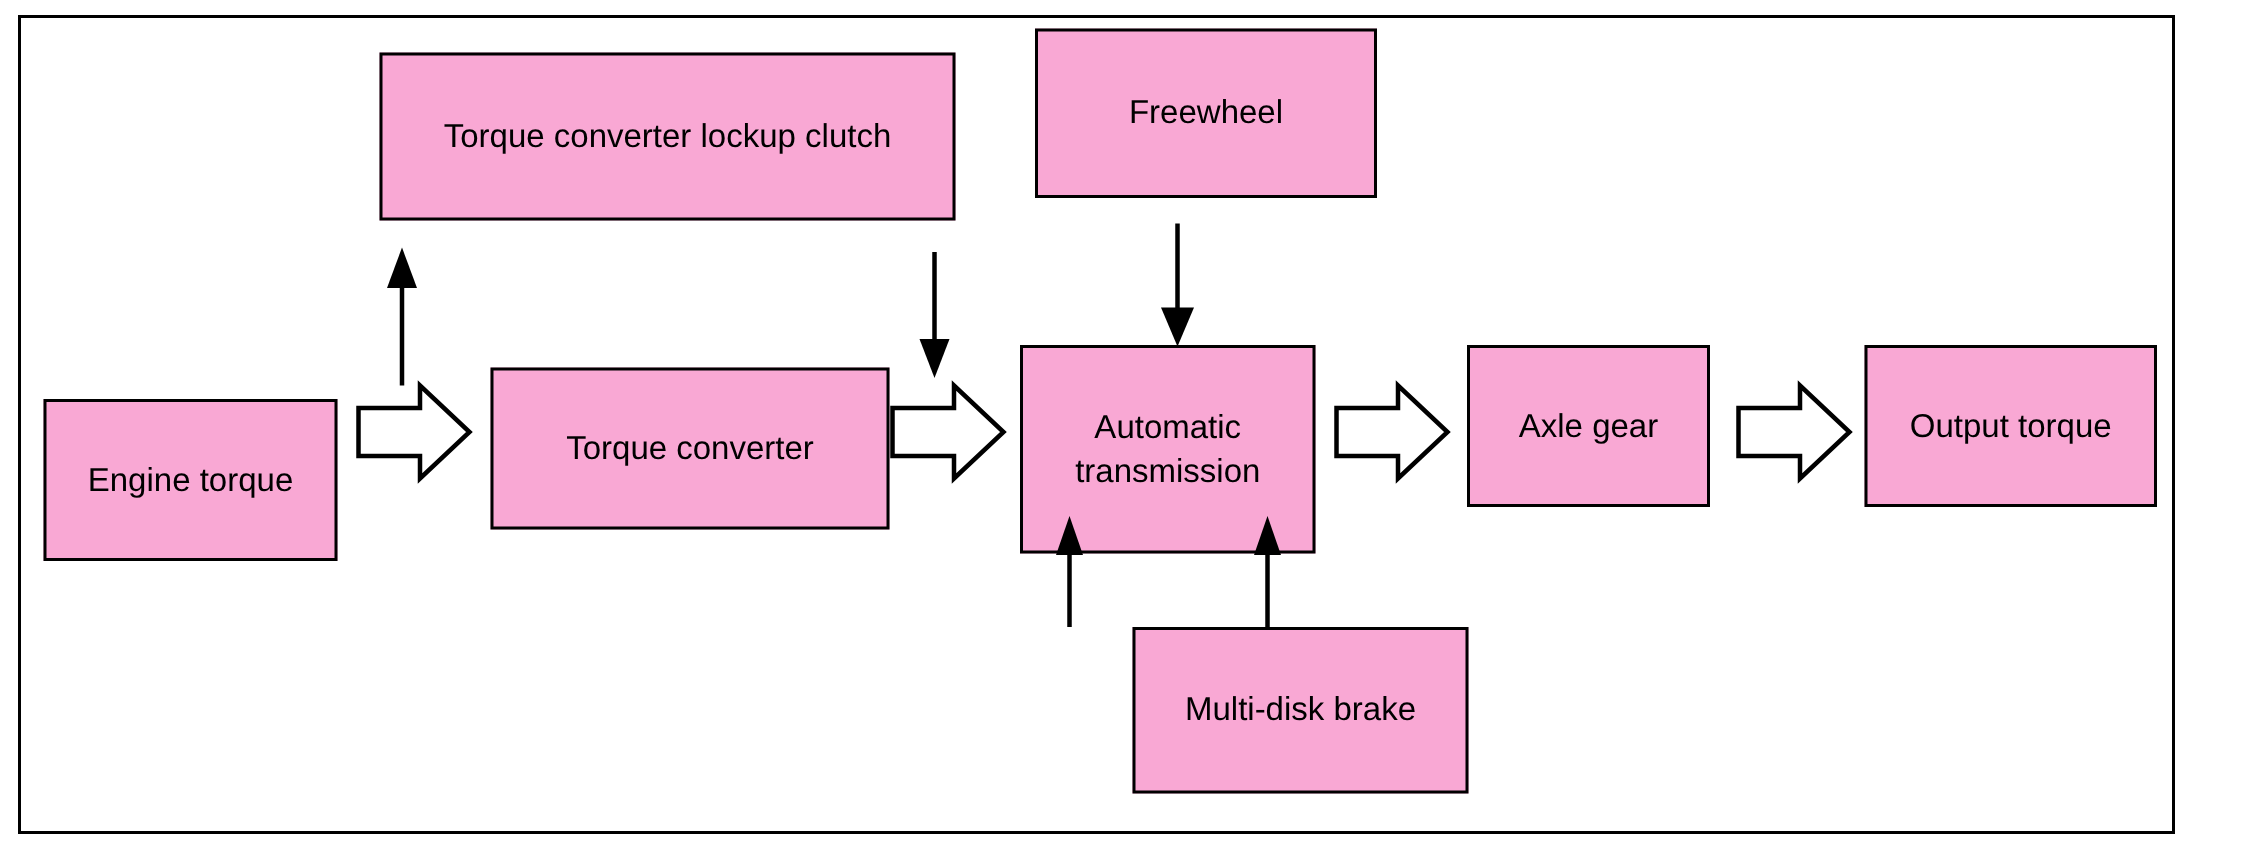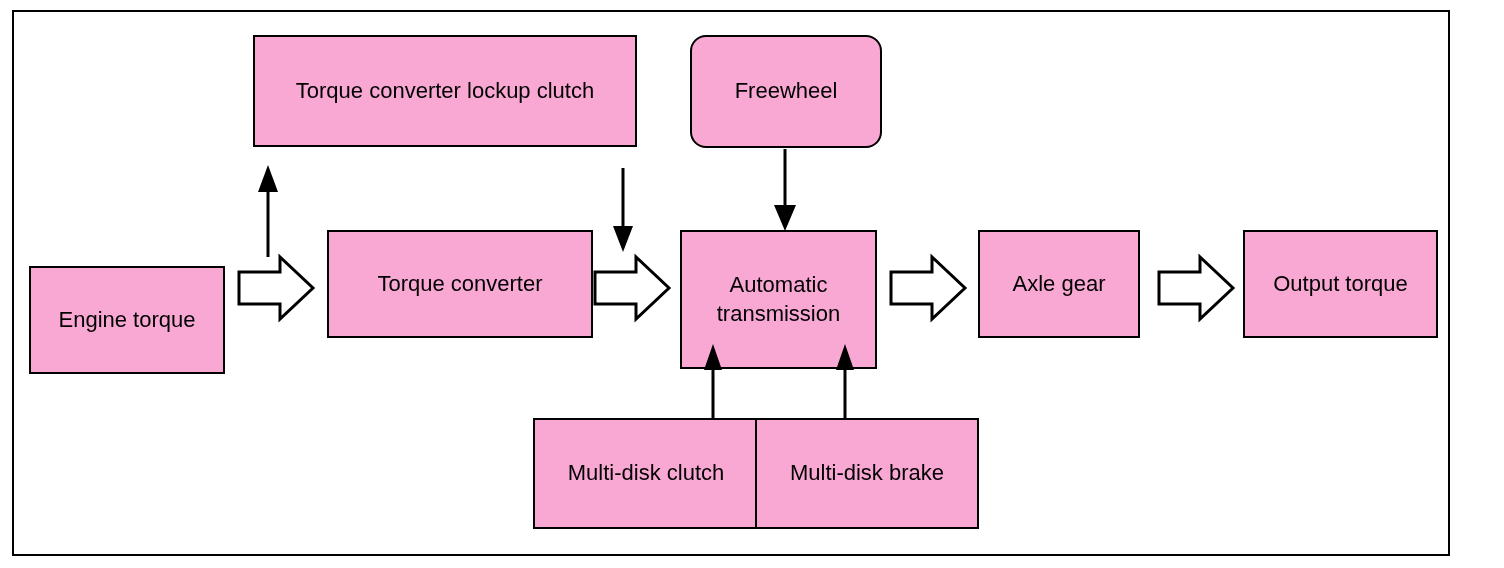--- a/index.html
+++ b/index.html
@@ -73,48 +73,45 @@
 </head>
 <body>
 
 <div id="canvas">
   <div id="frame"></div>
 
   <div class="node" style="left:253px; top:35px; width:384px; height:112px;">
     <span class="label">Torque converter lockup clutch</span>
   </div>
 
-  <div class="node" style="left:690px; top:35px; width:192px; height:113px;border-radius:16px;">
+  <div class="node" style="left:690px; top:19px; width:228px; height:113px;">
     <span class="label">Freewheel</span>
   </div>
 
   <div class="node" style="left:29px; top:230px; width:196px; height:108px;margin-top:36px;">
     <span class="label">Engine torque</span>
   </div>
 
-  <div class="node" style="left:327px; top:230px; width:266px; height:108px;text-align:center;">
+  <div class="node" style="left:327px; top:245px; width:266px; height:108px;text-align:center;">
     <span class="label">Torque converter</span>
   </div>
 
   <div class="node" style="left:680px; top:230px; width:197px; height:139px;">
     <span class="label">Automatic
 transmission</span>
   </div>
 
   <div class="node" style="left:1243px; top:230px; width:195px; height:108px;">
     <span class="label">Output torque</span>
   </div>
 
   <div class="node" style="left:978px; top:230px; width:162px; height:108px;">
     <span class="label">Axle gear</span>
   </div>
 
-  <div class="node" style="left:533px; top:418px; width:226px; height:111px;">
-    <span class="label">Multi-disk clutch</span>
-  </div>
 
   <div class="node" style="left:755px; top:418px; width:224px; height:111px;">
     <span class="label">Multi-disk brake</span>
   </div>
 
   <svg class="overlay" viewBox="0 0 1504 568" xmlns="http://www.w3.org/2000/svg">
 
     <polygon class="blockarrow" points="239,272 280,272 280,257 313,288 280,319 280,304 239,304"></polygon>
 
     <polygon class="blockarrow" points="595,272 636,272 636,257 669,288 636,319 636,304 595,304"></polygon>

